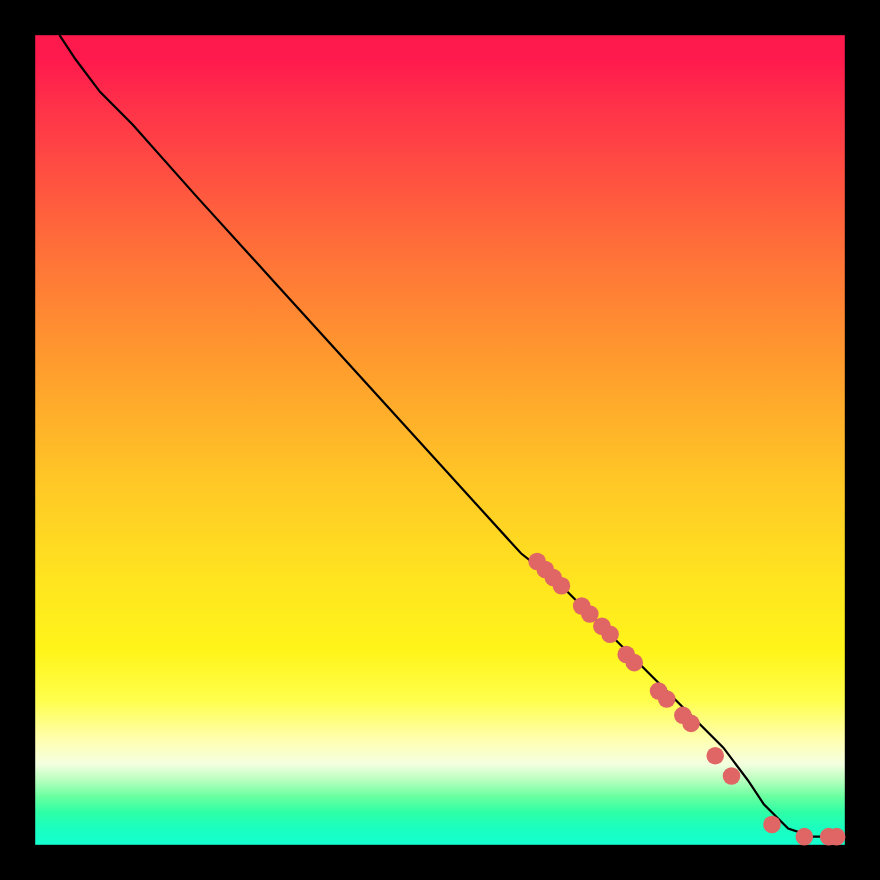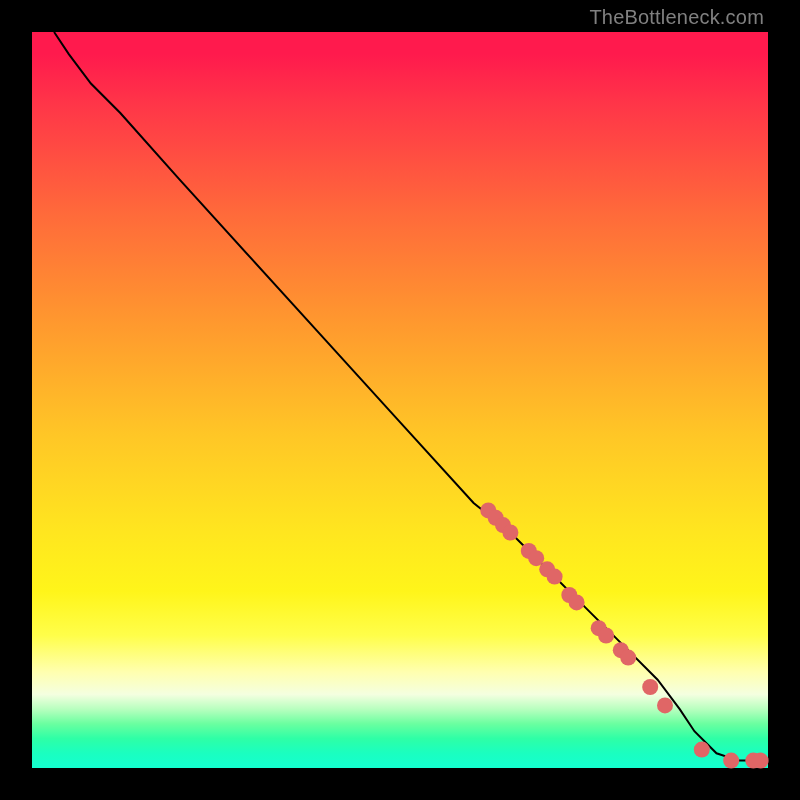--- a/index.html
+++ b/index.html
@@ -86,14 +86,13 @@
         <circle cx="596.2" cy="625.6" r="8" fill="#e06666"></circle>
         <circle cx="618.2" cy="655.0" r="8" fill="#e06666"></circle>
         <circle cx="633.0" cy="673.4" r="8" fill="#e06666"></circle>
         <circle cx="669.8" cy="717.6" r="8" fill="#e06666"></circle>
         <circle cx="699.2" cy="728.6" r="8" fill="#e06666"></circle>
         <circle cx="721.3" cy="728.6" r="8" fill="#e06666"></circle>
         <circle cx="728.6" cy="728.6" r="8" fill="#e06666"></circle>
       </g>
   </svg>
 
-  <div class="watermark">TheBottleneck.com</div>
 </div>
 
 </body></html>

